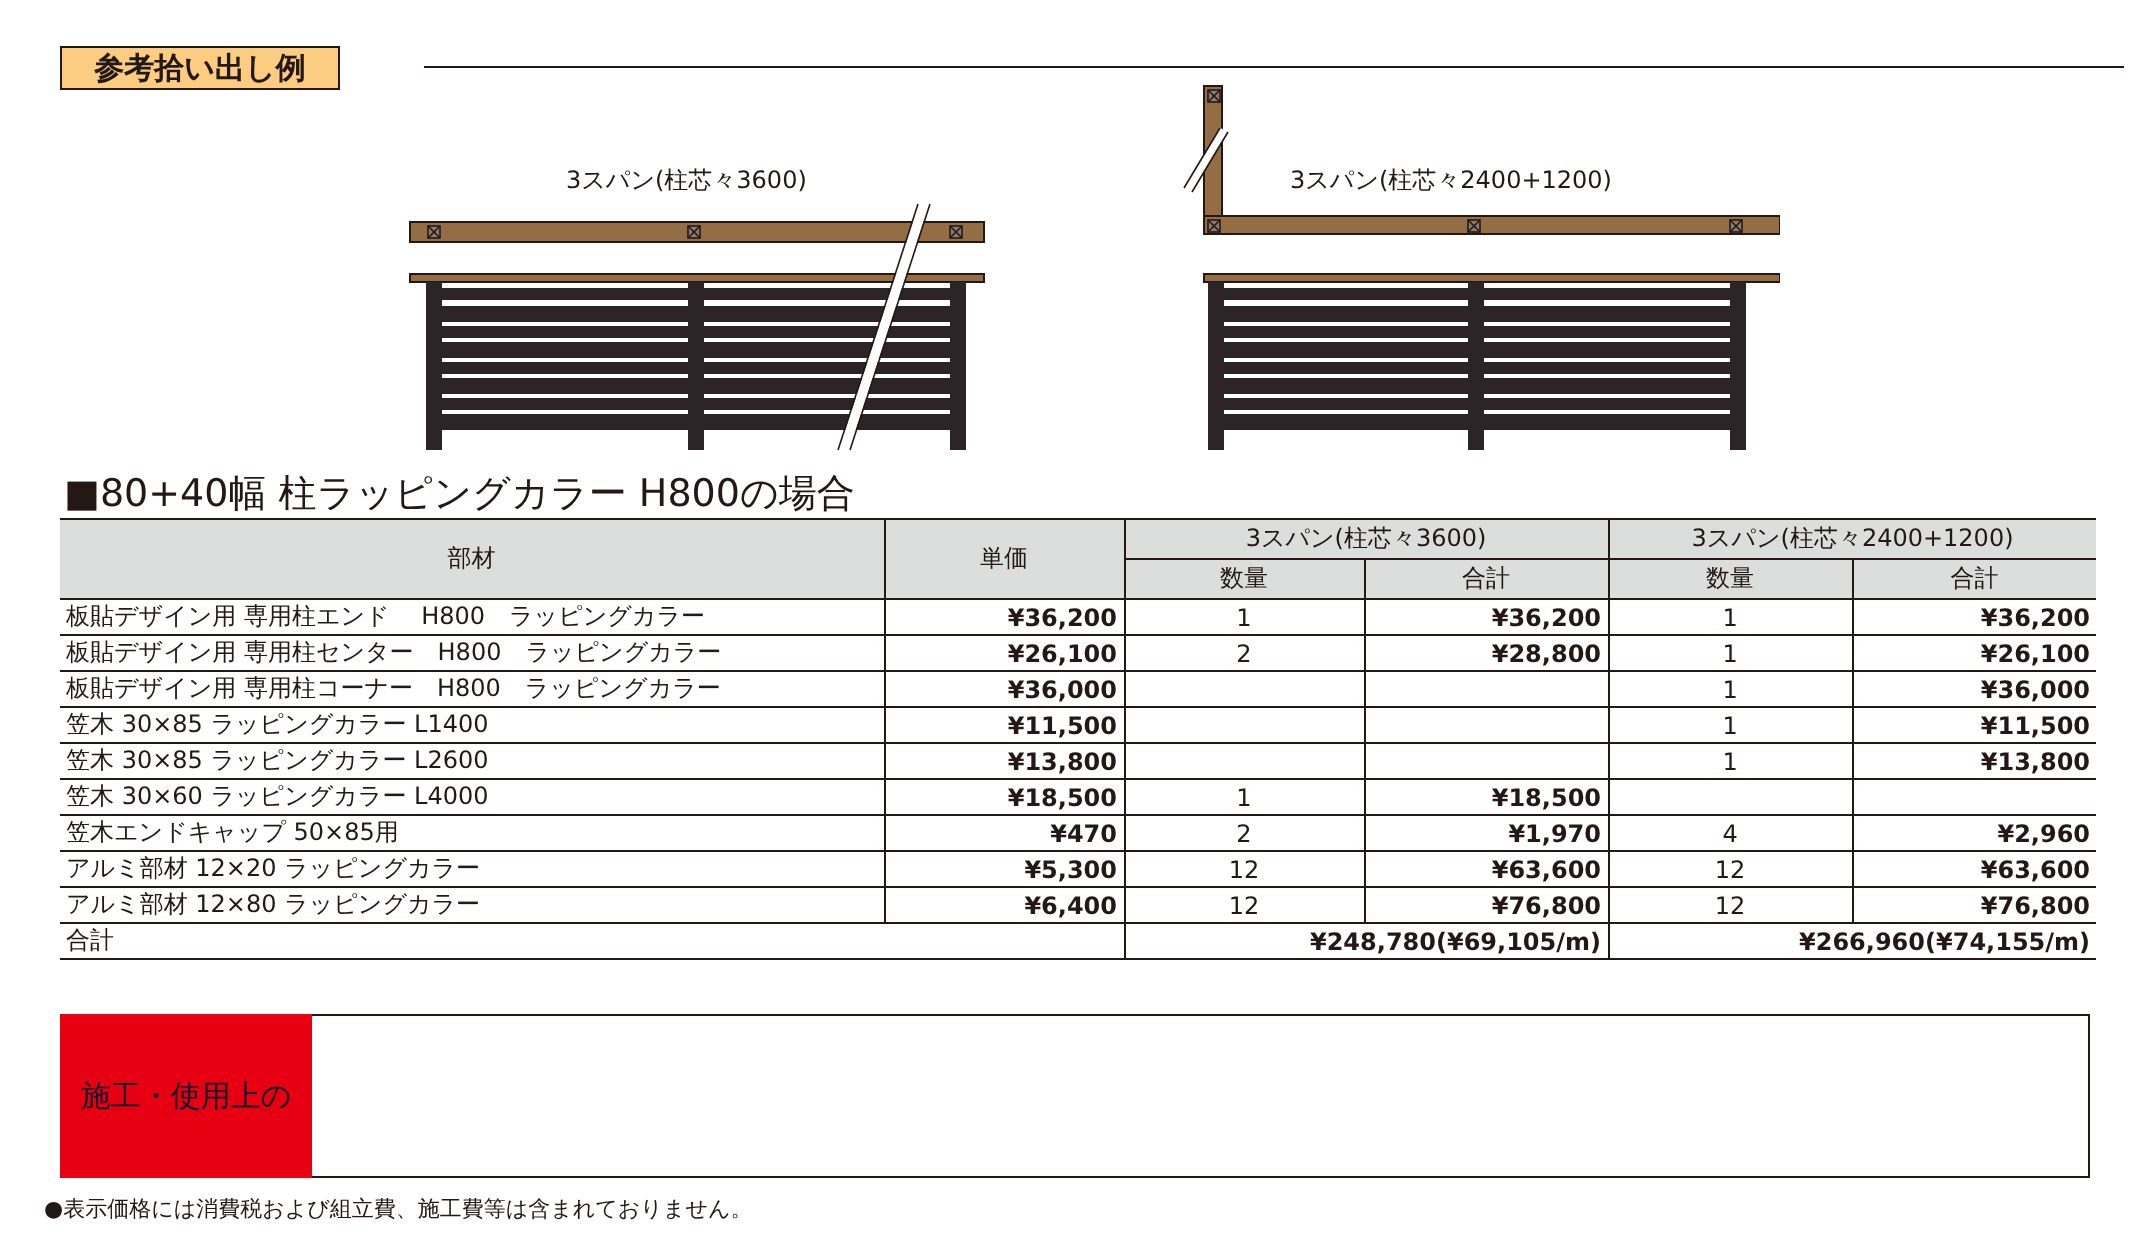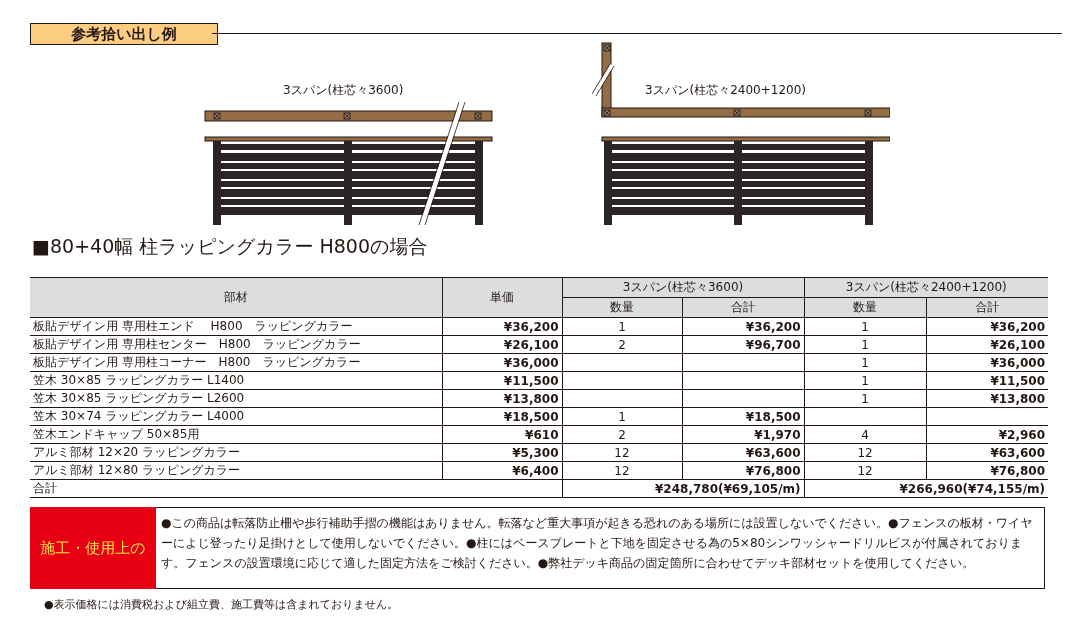--- a/index.html
+++ b/index.html
@@ -1,45 +1,45 @@
 <!DOCTYPE html>
 <html><head>
 <meta charset="utf-8">
 <style>
   html, body { margin:0; padding:0; background:#ffffff; }
   body { width:1067px; height:617px; position:relative; overflow:hidden;
          font-family:"DejaVu Sans","Liberation Sans",sans-serif; color:#231815; }
-  .title-tag { position:absolute; left:30px; top:23px; width:188px; height:22px;
+  .title-tag { position:absolute; left:30px; top:23px; width:140px; height:22px;
     background:#fccc80; border:1px solid #231815; box-sizing:border-box;
     font-size:15px; font-weight:bold; text-align:center; line-height:20px; }
   .title-rule { position:absolute; left:212px; top:33px; width:850px; height:1px; background:#231815; }
   .diagram { position:absolute; }
   .span-label { position:absolute; font-size:12px; white-space:nowrap; }
   .section-title { position:absolute; left:32px; top:234px; font-size:19px; white-space:nowrap; }
   table.price { position:absolute; left:30px; top:259px; width:1018px; border-collapse:collapse;
-    font-size:12px; table-layout:fixed;margin-top:18px; }
+    font-size:12px; table-layout:fixed; }
   table.price th { background:#dcdddd; font-weight:normal; height:19px; padding:0;
     border:1px solid #231815; border-top:1px solid #231815; }
   table.price td { height:17px; padding:0 3px; border-bottom:1px solid #231815;
     border-left:1px solid #231815; white-space:nowrap; overflow:hidden; }
   table.price td:first-child { border-left:none; }
   table.price th:first-child { border-left:none; }
   table.price th:last-child, table.price td:last-child { border-right:none; }
   td.name { text-align:left; }
   td.price-cell { text-align:right; font-weight:bold; }
   td.qty { text-align:center; }
   td.total { text-align:right; font-weight:bold; }
   td.grand { text-align:right; font-weight:bold; }
   .notice-box { position:absolute; left:30px; top:507px; width:1015px; height:82px;
     border:1px solid #231815; box-sizing:border-box; }
   .notice-label { position:absolute; left:0; top:0; width:126px; height:82px;
-    background:#e60012; color:#fde047; font-size:15px; text-align:center;
+    background:#e60012; color:#0f172a; font-size:15px; text-align:center;
     display:flex; flex-direction:column; justify-content:center; line-height:21px; margin-top:-1px; margin-left:-1px;}
   .notice-text { position:absolute; left:130px; top:5px; width:880px; font-size:12px; line-height:20px; }
-  .footnote { position:absolute; left:44px; top:597px; font-size:11px; white-space:nowrap; }
+  .footnote { position:absolute; left:22px; top:597px; font-size:11px; white-space:nowrap; }
 </style>
 </head>
 <body>
 
 <div class="title-tag">参考拾い出し例</div>
 <div class="title-rule"></div>
 
 <div class="span-label" style="left:283px; top:82px;">3スパン(柱芯々3600)</div>
 <svg class="diagram" style="left:200px; top:100px;" width="300" height="130" viewBox="0 0 300 130">
 
@@ -150,21 +150,21 @@
       <td class="price-cell">¥36,200</td>
       <td class="qty">1</td>
       <td class="total">¥36,200</td>
       <td class="qty">1</td>
       <td class="total">¥36,200</td>
     </tr>
     <tr>
       <td class="name">板貼デザイン用 専用柱センター　H800　ラッピングカラー</td>
       <td class="price-cell">¥26,100</td>
       <td class="qty">2</td>
-      <td class="total">¥96,700</td>
+      <td class="total">¥28,800</td>
       <td class="qty">1</td>
       <td class="total">¥26,100</td>
     </tr>
     <tr>
       <td class="name">板貼デザイン用 専用柱コーナー　H800　ラッピングカラー</td>
       <td class="price-cell">¥36,000</td>
       <td class="qty"></td>
       <td class="total"></td>
       <td class="qty">1</td>
       <td class="total">¥36,000</td>
@@ -179,30 +179,30 @@
     </tr>
     <tr>
       <td class="name">笠木 30×85 ラッピングカラー L2600</td>
       <td class="price-cell">¥13,800</td>
       <td class="qty"></td>
       <td class="total"></td>
       <td class="qty">1</td>
       <td class="total">¥13,800</td>
     </tr>
     <tr>
-      <td class="name">笠木 30×74 ラッピングカラー L4000</td>
+      <td class="name">笠木 30×60 ラッピングカラー L4000</td>
       <td class="price-cell">¥18,500</td>
       <td class="qty">1</td>
       <td class="total">¥18,500</td>
       <td class="qty"></td>
       <td class="total"></td>
     </tr>
     <tr>
       <td class="name">笠木エンドキャップ 50×85用</td>
-      <td class="price-cell">¥610</td>
+      <td class="price-cell">¥470</td>
       <td class="qty">2</td>
       <td class="total">¥1,970</td>
       <td class="qty">4</td>
       <td class="total">¥2,960</td>
     </tr>
     <tr>
       <td class="name">アルミ部材 12×20 ラッピングカラー</td>
       <td class="price-cell">¥5,300</td>
       <td class="qty">12</td>
       <td class="total">¥63,600</td>
@@ -222,16 +222,15 @@
       <td class="grand" colspan="2">¥248,780(¥69,105/m)</td>
       <td class="grand" colspan="2">¥266,960(¥74,155/m)</td>
     </tr>
   </tbody>
 </table>
 
 <div class="notice-box">
   <div class="notice-label">
     <span>施工・使用上の</span>
   </div>
-  <div class="notice-text">●この商品は転落防止柵や歩行補助手摺の機能はありません。転落など重大事項が起きる恐れのある場所には設置しないでください。●フェンスの板材・ワイヤーによじ登ったり足掛けとして使用しないでください。●柱にはベースプレートと下地を固定させる為の5×80シンワッシャードリルビスが付属されております。フェンスの設置環境に応じて適した固定方法をご検討ください。●弊社デッキ商品の固定箇所に合わせてデッキ部材セットを使用してください。</div>
 </div>
 
 <div class="footnote">●表示価格には消費税および組立費、施工費等は含まれておりません。</div>
 
 </body></html>

